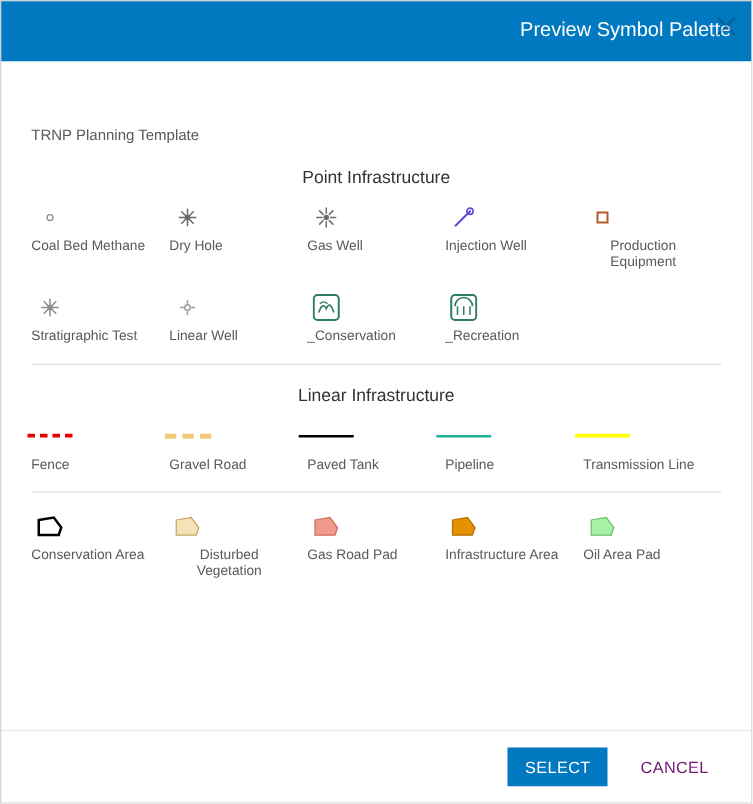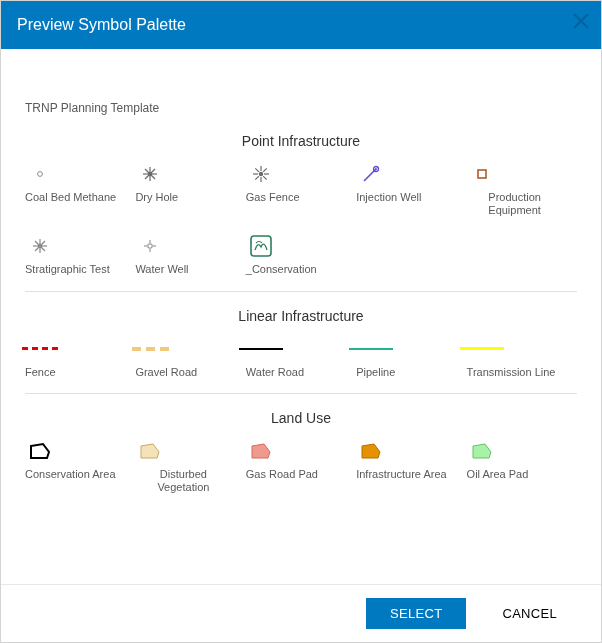--- a/index.html
+++ b/index.html
@@ -1,33 +1,33 @@
 <!DOCTYPE html>
 <html><head>
 <meta charset="utf-8">
 <style>
   * { box-sizing: border-box; margin: 0; padding: 0; }
   html, body { width: 602px; height: 643px; font-family: "Segoe UI", "Helvetica Neue", Arial, sans-serif; background: #fff; }
   .dialog { width: 602px; height: 643px; border: 1px solid #d3d3d3; display: flex; flex-direction: column; }
-  .titlebar { background: #0079c1; color: #fff; height: 48px; display: flex; align-items: center; padding: 0 16px; position: relative; }
+  .titlebar { background: #0079c1; color: #fff; height: 48px; display: flex; align-items: center; padding: 0 16px; position: relative; justify-content: flex-end; }
   .titlebar .title { font-size: 16px; font-weight: 400; }
   .titlebar .close { position: absolute; right: 10px; top: 10px; width: 20px; height: 20px; cursor: pointer; opacity: .35; }
   .titlebar .close svg { width: 20px; height: 20px; stroke: #003a5d; }
   .content { flex: 1 1 auto; overflow: auto; padding: 18px 24px 4px 24px; }
   .template-name { font-size: 12px; color: #595959; margin-bottom: 18px; margin-top: 34px; }
   .section-title { font-size: 14px; color: #323232; margin: 6px 0 14px 0; text-align: center; }
   .grid { display: grid; grid-template-columns: repeat(5, 1fr); column-gap: 0; row-gap: 18px; margin-bottom: 14px; }
   .item { display: flex; flex-direction: column; align-items: flex-start; gap: 6px; }
   .icon { width: 30px; height: 22px; display: flex; align-items: center; justify-content: center; }
   .item .label { font-size: 11px; color: #595959; text-align: center; line-height: 1.2; max-width: 96px; }
   hr.sep { border: none; border-top: 1px solid #e0e0e0; margin: 6px 0 16px 0; }
   .footer { height: 58px; display: flex; align-items: center; justify-content: flex-end; gap: 12px; padding: 0 20px; }
-  .btn { font-size: 13px; letter-spacing: .3px; padding: 8px 24px; cursor: pointer; }
+  .btn { font-size: 13px; letter-spacing: .3px; padding: 8px 14px; cursor: pointer; }
   .btn-primary { background: #0079c1; color: #fff; border: none; }
-  .btn-link { background: transparent; color: #000000; border: none; }
+  .btn-link { background: transparent; color: #701a75; border: none; }
 
   
   .line-swatch { width: 44px; height: 4px; position: relative; display:flex; align-items:center; }
   .ls-fence { display:flex; gap:4px; }
   .ls-fence span { width:6px; height:3px; background:#e60000; display:block; }
   .ls-gravel { display:flex; gap:5px; }
   .ls-gravel span { width:9px; height:4px; background:#f2c879; display:block; }
   .ls-paved { height:0; }
   .ls-paved span { display:block; width:44px; border-top:2px solid #000; }
   .ls-pipeline span { display:block; width:44px; border-top:2px solid #1fb391; }
@@ -91,21 +91,21 @@
                 <line x1="0" y1="3" x2="0" y2="8"></line>
               <line x1="-3" y1="0" x2="-8" y2="0"></line>
                 <line x1="3" y1="0" x2="8" y2="0"></line>
               <line x1="2.1" y1="2.1" x2="5.7" y2="5.7"></line>
                 <line x1="-2.1" y1="-2.1" x2="-5.7" y2="-5.7"></line>
               <line x1="-2.1" y1="2.1" x2="-5.7" y2="5.7"></line>
                 <line x1="2.1" y1="-2.1" x2="5.7" y2="-5.7"></line>
             </g>
           </svg>
         </span>
-        <span class="label">Gas Fence</span>
+        <span class="label">Gas Well</span>
       </div>
 
       <div class="item">
         <span class="icon">
           <svg width="20" height="20" viewBox="0 0 20 20">
             <line x1="3" y1="17" x2="15" y2="5" stroke="#5b4bd6" stroke-width="1.6"></line>
             <circle cx="15" cy="5" r="2.5" fill="none" stroke="#5b4bd6" stroke-width="1.3"></circle>
             <circle cx="15" cy="5" r="0.9" fill="#5b4bd6"></circle>
           </svg>
         </span>
@@ -138,34 +138,46 @@
       <div class="item">
         <span class="icon">
           <svg width="14" height="14" viewBox="-7 -7 14 14" stroke="#9a9a9a" stroke-width="1.2" fill="none">
             <circle cx="0" cy="0" r="2.2"></circle>
             <line x1="-6" y1="0" x2="-3" y2="0"></line>
               <line x1="3" y1="0" x2="6" y2="0"></line>
             <line x1="0" y1="-6" x2="0" y2="-3"></line>
               <line x1="0" y1="3" x2="0" y2="6"></line>
           </svg>
         </span>
-        <span class="label">Water Well</span>
+        <span class="label">Linear Well</span>
       </div>
 
       <div class="item">
         <span class="icon">
           <svg width="22" height="22" viewBox="0 0 22 22">
             <rect x="1" y="1" width="20" height="20" rx="3" fill="none" stroke="#2e7d5b" stroke-width="1.6"></rect>
             <path d="M5 15 Q8 6 11 12 Q14 5 17 15" fill="none" stroke="#2e7d5b" stroke-width="1.3"></path>
             <path d="M6 8 Q9 5 12 8" fill="none" stroke="#2e7d5b" stroke-width="1.1"></path>
           </svg>
         </span>
         <span class="label">_Conservation</span>
       </div>
 
+      <div class="item">
+        <span class="icon">
+          <svg width="22" height="22" viewBox="0 0 22 22">
+            <rect x="1" y="1" width="20" height="20" rx="3" fill="none" stroke="#2e7d5b" stroke-width="1.6"></rect>
+            <path d="M4 10 A7 7 0 0 1 18 10" fill="none" stroke="#2e7d5b" stroke-width="1.3"></path>
+            <line x1="6" y1="10" x2="6" y2="17" stroke="#2e7d5b" stroke-width="1.2"></line>
+            <line x1="11" y1="10" x2="11" y2="17" stroke="#2e7d5b" stroke-width="1.2"></line>
+            <line x1="16" y1="10" x2="16" y2="17" stroke="#2e7d5b" stroke-width="1.2"></line>
+          </svg>
+        </span>
+        <span class="label">_Recreation</span>
+      </div>
 
     </div>
 
     <hr class="sep">
 
     <div class="section-title">Linear Infrastructure</div>
     <div class="grid">
 
       <div class="item">
         <span class="icon">
@@ -189,21 +201,21 @@
         </span>
         <span class="label">Gravel Road</span>
       </div>
 
       <div class="item">
         <span class="icon">
           <span class="line-swatch ls-paved">
               <span></span>
             </span>
         </span>
-        <span class="label">Water Road</span>
+        <span class="label">Paved Tank</span>
       </div>
 
       <div class="item">
         <span class="icon">
           <span class="line-swatch ls-pipeline">
               <span></span>
             </span>
         </span>
         <span class="label">Pipeline</span>
       </div>
@@ -214,21 +226,20 @@
               <span></span>
             </span>
         </span>
         <span class="label">Transmission Line</span>
       </div>
 
     </div>
 
     <hr class="sep">
 
-    <div class="section-title">Land Use</div>
     <div class="grid">
 
       <div class="item">
         <span class="icon">
           <svg class="poly" viewBox="0 0 22 18">
               <polygon points="2,4 14,2 20,10 18,16 2,16" fill="none" stroke="#000" stroke-width="2"></polygon>
             </svg>
         </span>
         <span class="label">Conservation Area</span>
       </div>

